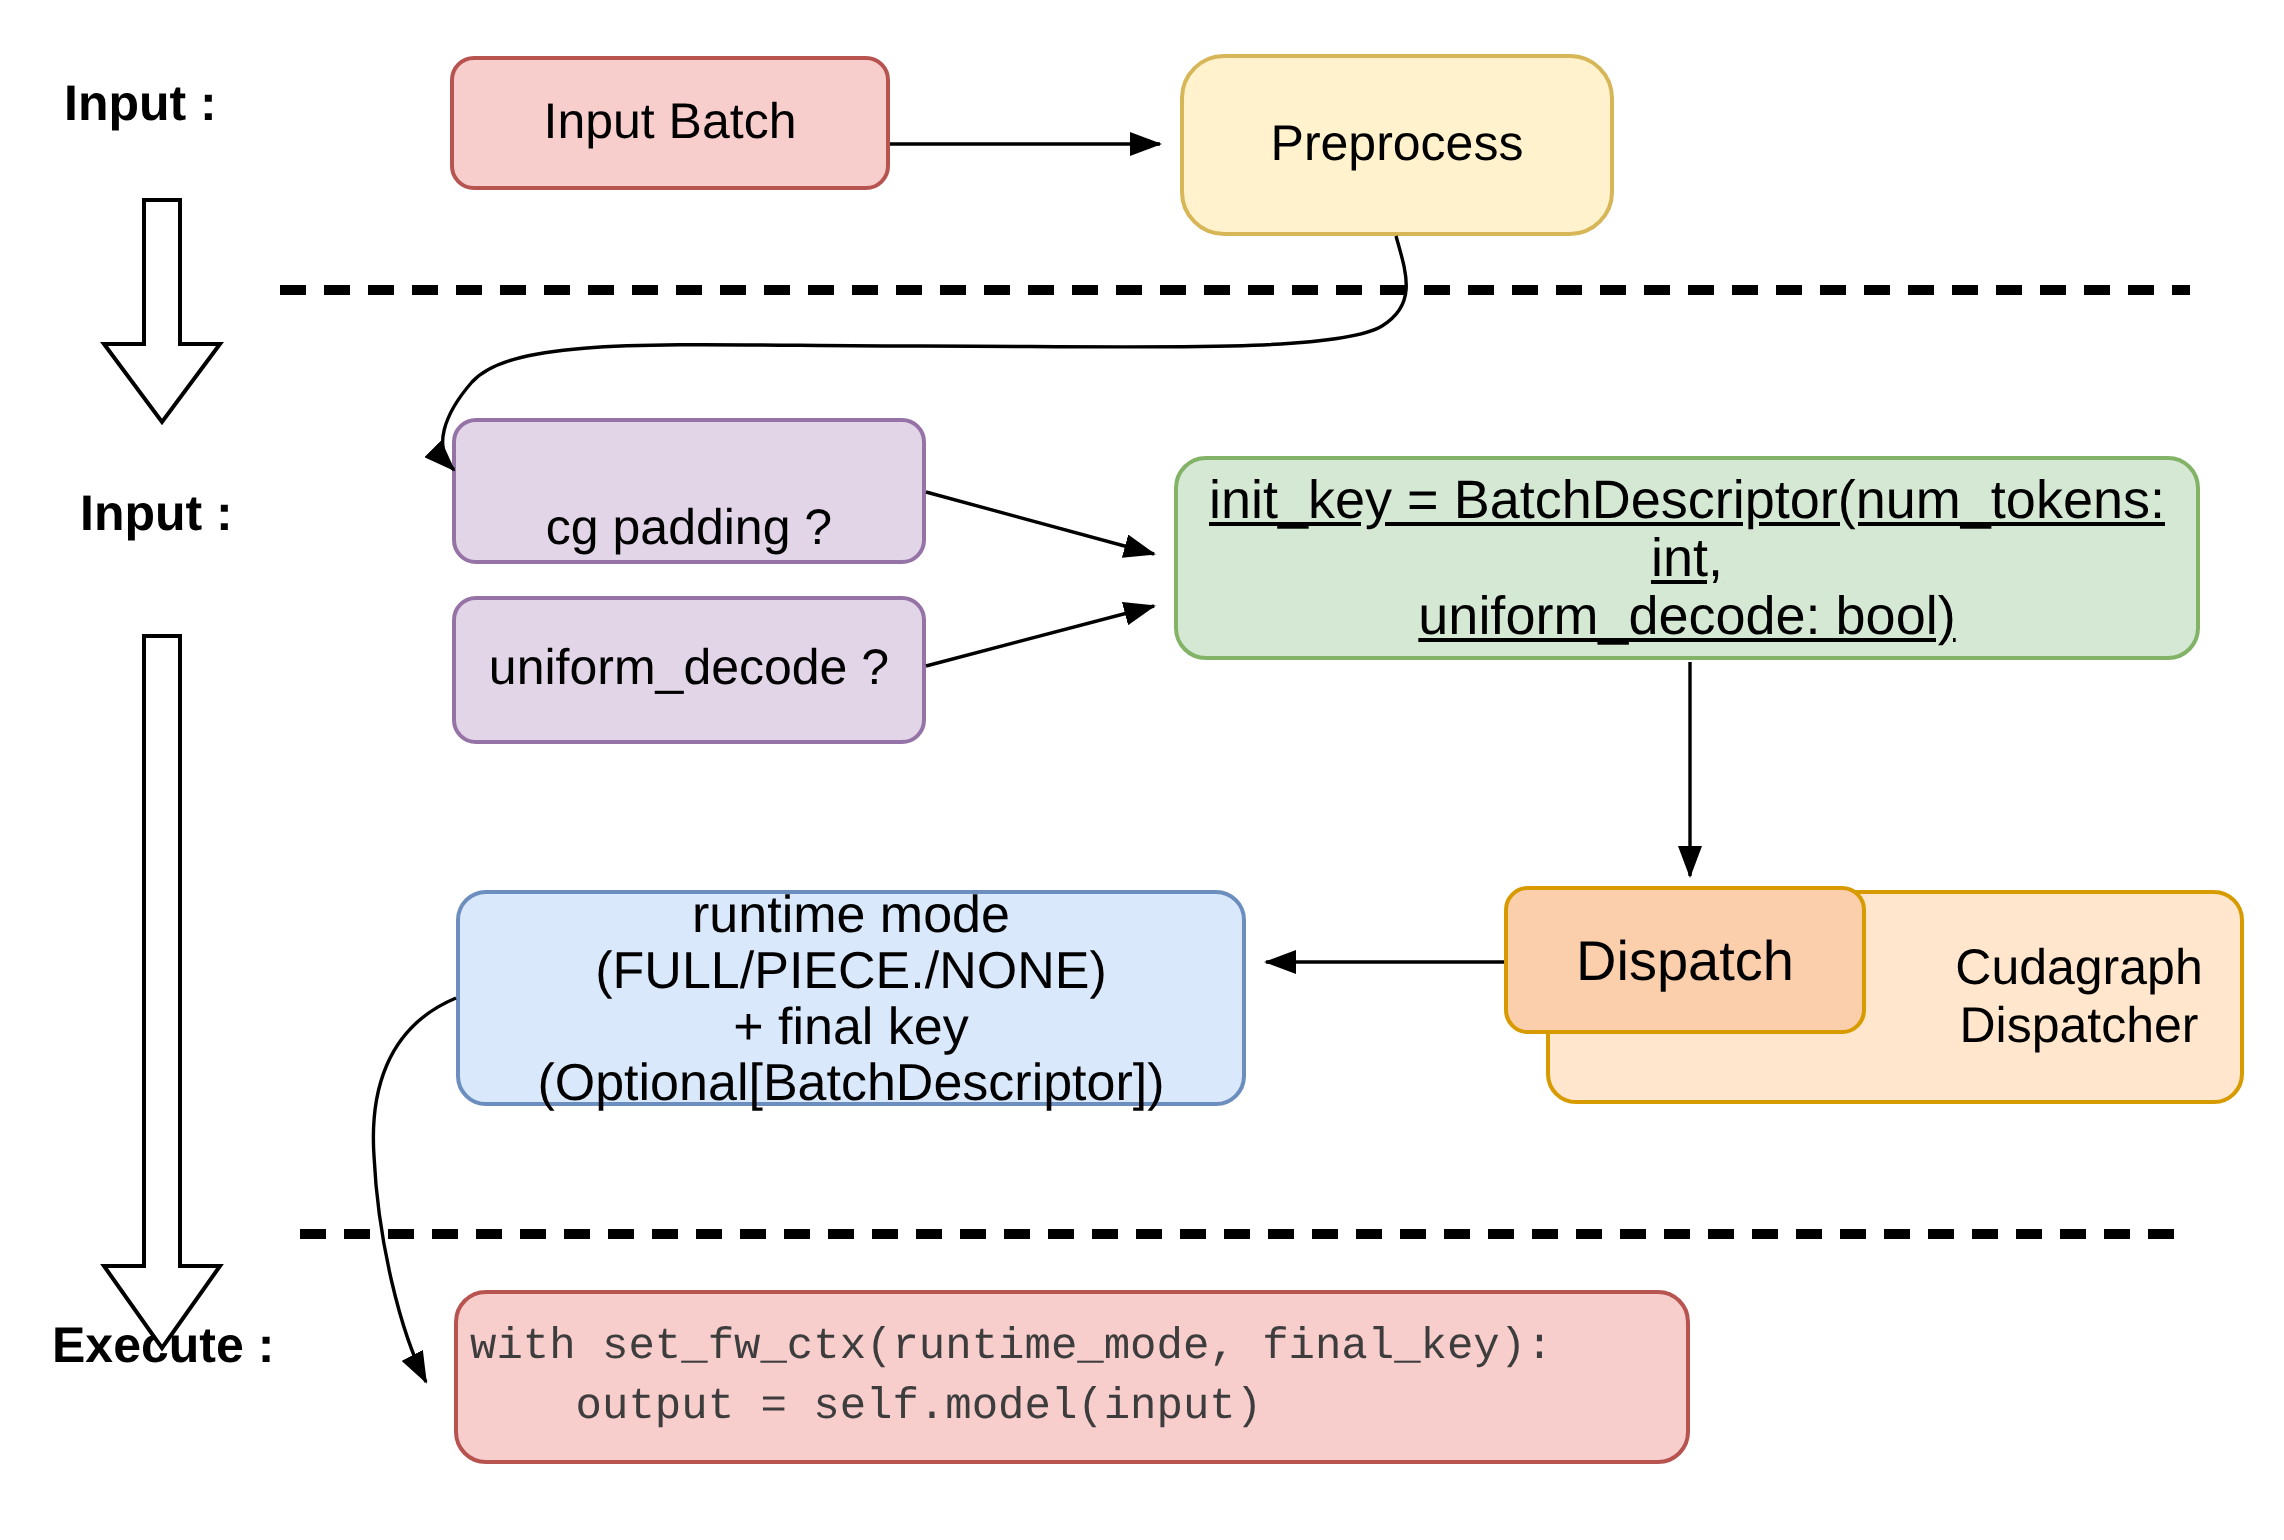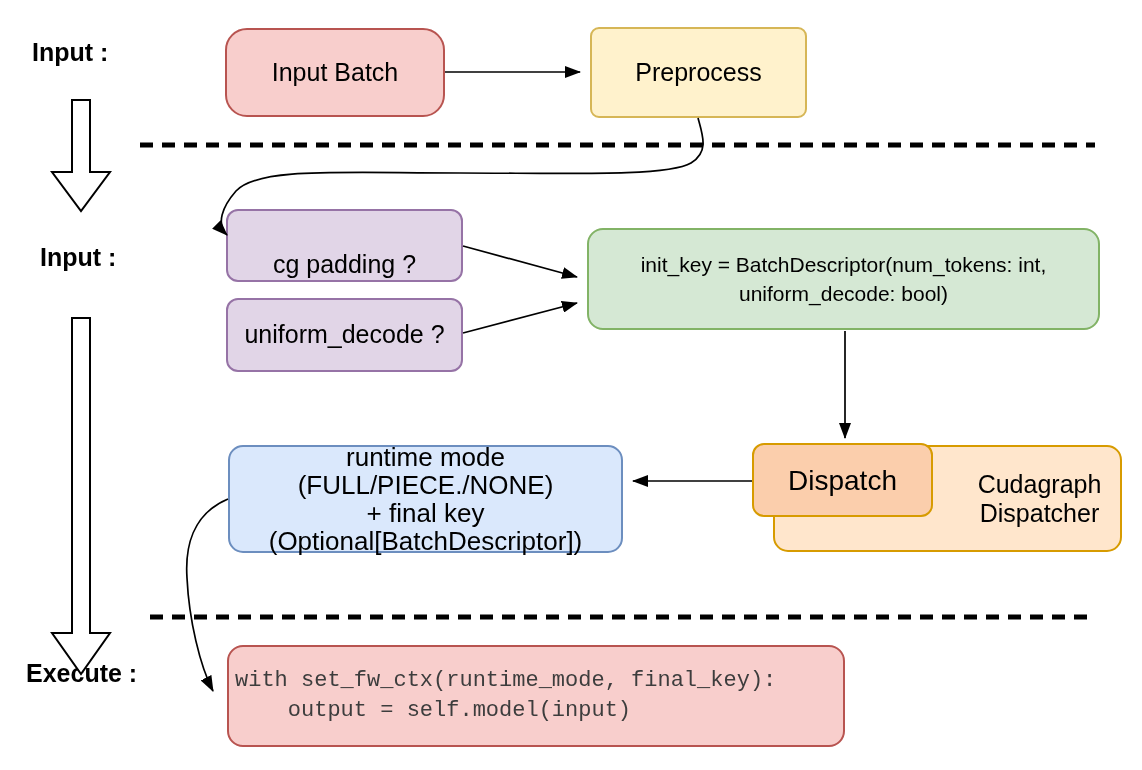--- a/index.html
+++ b/index.html
@@ -15,62 +15,62 @@
   #label-execute { left:26px;  top:659px; }
 
   .node {
     position:absolute; box-sizing:border-box;
     display:flex; flex-direction:column; align-items:center; justify-content:center;
     text-align:center; line-height:1.25;
   }
   .node span { display:block; }
 
   #node-input-batch {
-    left:225px; top:28px; width:220px; height:89px;
+    left:225px; top:28px; width:220px; height:67px;
     background:var(--red-fill); border:2px solid var(--red-stroke);
-    border-radius:22px; font-size:25px;
+    border-radius:12px; font-size:25px;
   }
   #node-preprocess {
     left:590px; top:27px; width:217px; height:91px;
     background:var(--yellow-fill); border:2px solid var(--yellow-stroke);
-    border-radius:9px; font-size:25px;
+    border-radius:22px; font-size:25px;
   }
   #node-cg-padding {
     left:226px; top:209px; width:237px; height:73px;
     background:var(--purple-fill); border:2px solid var(--purple-stroke);
     border-radius:12px; font-size:25px;justify-content:flex-end;
   }
   #node-uniform-decode {
     left:226px; top:298px; width:237px; height:74px;
     background:var(--purple-fill); border:2px solid var(--purple-stroke);
     border-radius:12px; font-size:25px;
   }
   #node-init-key {
     left:587px; top:228px; width:513px; height:102px;
     background:var(--green-fill); border:2px solid var(--green-stroke);
-    border-radius:16px; font-size:21px; line-height:29px;
+    border-radius:16px; font-size:27px; line-height:29px;text-decoration:underline;
   }
   #node-cudagraph-dispatcher {
     left:773px; top:445px; width:349px; height:107px;
     background:var(--orange-fill); border:2px solid var(--orange-stroke);
     border-radius:15px; font-size:25px; line-height:29px;
     padding-left:184px; z-index:1;
   }
   #node-dispatch {
     left:752px; top:443px; width:181px; height:74px;
     background:var(--peach-fill); border:2px solid var(--orange-stroke);
     border-radius:12px; font-size:28px; z-index:2;
   }
   #node-runtime-mode {
     left:228px; top:445px; width:395px; height:108px;
     background:var(--blue-fill); border:2px solid var(--blue-stroke);
     border-radius:15px; font-size:26px; line-height:28px;
   }
   #node-execute-code {
-    left:227px; top:645px; width:618px; height:102px;
+    left:227px; top:645px; width:618px; height:87px;
     background:var(--red-fill); border:2px solid var(--red-stroke);
     border-radius:16px;
     font-family:"Liberation Mono", monospace; font-size:22px; line-height:30px;
     color:#3d3d3d; align-items:flex-start; text-align:left; padding-left:6px;
   }
   #node-execute-code span { white-space:pre; }
 
   .connector-layer {
     position:absolute; left:0; top:0; width:1142px; height:770px;
     z-index:5; pointer-events:none;

